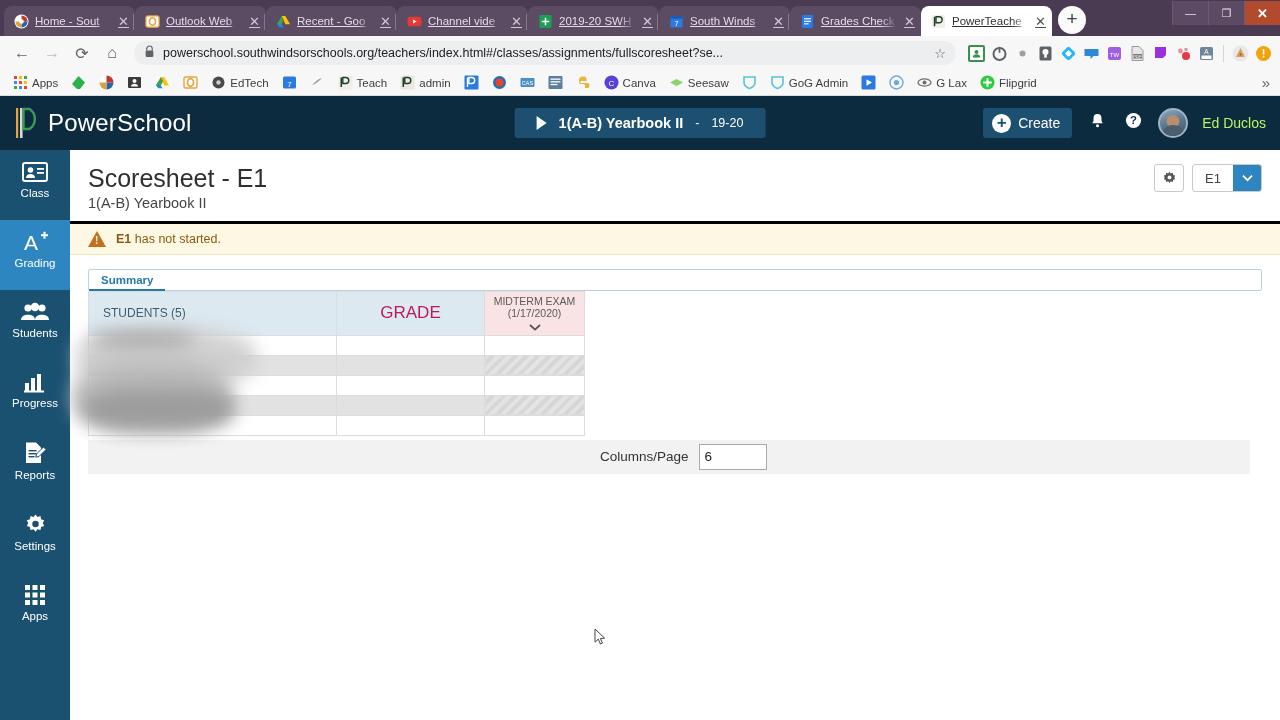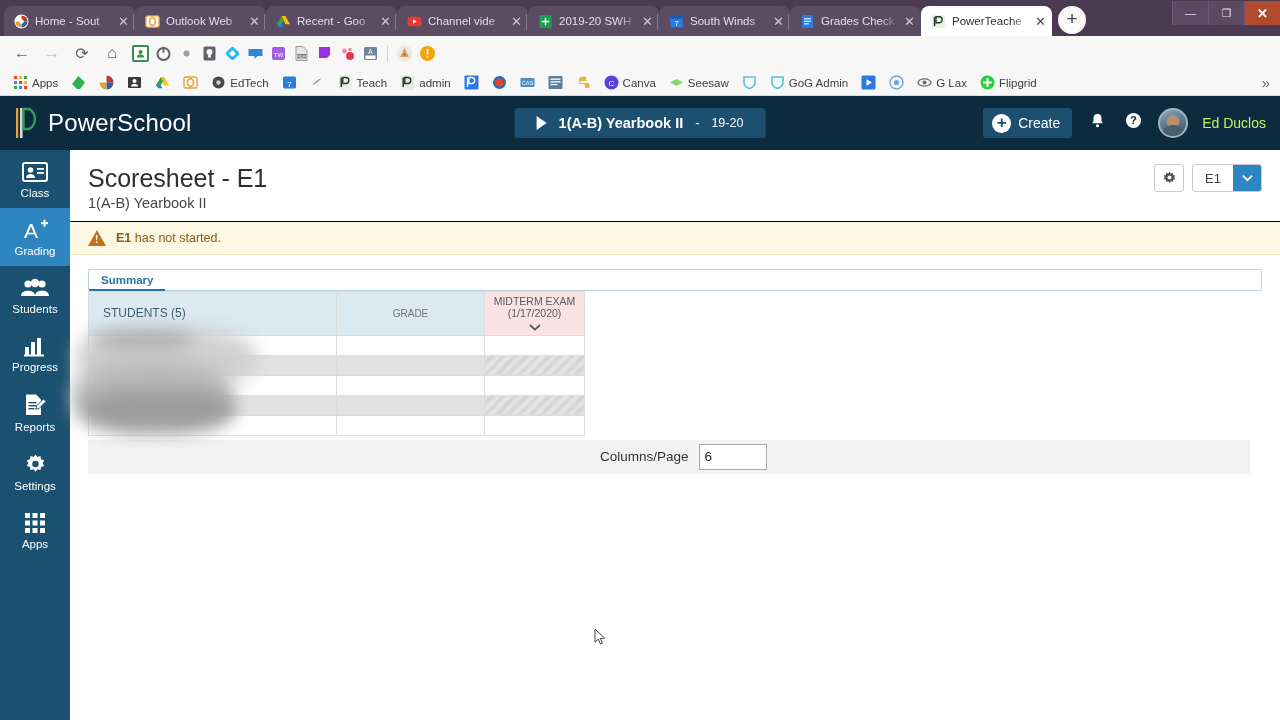--- a/index.html
+++ b/index.html
@@ -16,21 +16,21 @@
     height: 36px; background: #4b3b52;
     display: flex; align-items: flex-end; padding-left: 4px;
     position: relative;
   }
   .tab {
     height: 30px; width: 131px; flex: 0 0 131px;
     display: flex; align-items: center; gap: 6px;
     padding: 0 6px 0 10px;
     border-radius: 8px 8px 0 0;
     background: #5b4b63; color: #e4dce8;
-    font-size: 11.5px; position: relative;
+    font-size: 11.5px; position: relative; text-decoration: underline;
   }
   .tab.active { background: #ffffff; color: #303030; }
   .tab .favicon { width: 15px; height: 15px; flex: 0 0 15px; display:block; }
   .tab .tlabel {
     flex: 1 1 auto; white-space: nowrap; overflow: hidden;
     -webkit-mask-image: linear-gradient(to right, #000 78%, transparent 100%);
     mask-image: linear-gradient(to right, #000 78%, transparent 100%);
   }
   .tab .tclose { font-size: 13px; line-height: 1; opacity: .85; flex: 0 0 auto; }
   .tab-sep {
@@ -138,21 +138,21 @@
     width:13px; height:13px; border-radius:50%; background:#b98e6e;
   }
   .uname { color: #bef264; font-size: 14px; }
 
   .ps-body { display: flex; height: 666px; }
 
   .sidebar {
     width: 70px; flex: 0 0 70px; background: #1a5070;
   }
   .nav-item {
-    padding: 11px 0 9px; text-align: center; color: #fff;
+    padding: 11px 0 21px; text-align: center; color: #fff;
   }
   .nav-item.active { background: #2e86c1; }
   .nav-item .nlabel { font-size: 11.5px; display:block; margin-top: 4px; }
   .nav-item svg { display: block; margin: 0 auto; }
 
   .content { flex: 1 1 auto; position: relative; background: #fff; }
 
   .page-head {
     padding: 14px 18px 10px; display: flex; align-items: flex-start;
   }
@@ -170,21 +170,21 @@
   }
   .term-select .tval {
     padding: 0 12px; display:flex; align-items:center; font-size: 13px; color:#444;
   }
   .term-select .tarrow {
     width: 28px; background: #2e86c1; color: #fff; display:flex;
     align-items:center; justify-content:center; font-size: 11px;
   }
 
   .warnbar {
-    background: #fdf8e3; border-top: 1px solid #000000; border-bottom: 1px solid #f0e6bd;
+    background: #fdf8e3; border-top: 3px solid #000000; border-bottom: 1px solid #f0e6bd;
     height: 34px; display: flex; align-items: center; gap: 10px; padding: 0 18px;
   }
   .warn-tri { width: 0;height: 0; border-left: 9px solid transparent;
     border-right: 9px solid transparent; border-bottom: 16px solid #c1701d;
     position: relative; }
   .warn-tri::after{content:"!";position:absolute;left:-2px;top:4px;color:#fdf8e3;
     font-size:10px;font-weight:bold;}
   .warntext { font-size: 12.5px; color: #8a5a12; }
   .warntext b { color: #8a5a12; }
 
@@ -197,22 +197,22 @@
     font-size: 11.5px; font-weight: bold; color: #2878ab;
     padding: 0 12px; height: 100%; display:flex;align-items:center;
     border-bottom: 2px solid #2878ab; margin-bottom:-1px;
   }
 
   table.sheet { border-collapse: collapse; table-layout: fixed; }
   table.sheet th, table.sheet td { border: 1px solid #dcdcdc; }
   th.col-students { width: 248px; background: #dce9f1; height: 42px;
     text-align: left; padding-left: 14px; font-size: 12px; color: #3b5a6c;
     font-weight: normal; }
-  th.col-grade { width: 148px; background: #dce9f1; font-size: 10px;
-    color: #737373; font-weight: normal; }
+  th.col-grade { width: 148px; background: #dce9f1; font-size: 17px;
+    color: #be185d; font-weight: normal; }
   th.col-assign {
     width: 100px; background: #f9e3e5; border-bottom: 3px solid #e8384f;
     font-size: 10.5px; color: #5a5a5a; font-weight: normal; line-height: 1.18;
     padding: 3px 2px 1px;
   }
   th.col-assign .chev { font-size: 11px; color: #555; display:block; margin-top:1px;}
   td.c { height: 20px; }
   tr.odd td.c { background: #fff; }
   tr.even td.c { background: #e2e2e2; }
   td.c-assign {
@@ -357,20 +357,30 @@
       <div class="wc-close">✕</div>
     </div>
   </div>
 
   <div class="navbar">
     <div class="navbtn">←</div>
     <div class="navbtn dim">→</div>
     <div class="navbtn">⟳</div>
     <div class="navbtn">⌂</div>
 
+    <div class="omnibox">
+      <span>
+        <svg viewBox="0 0 12 14" width="11" height="13">
+            <path d="M3 6V4a3 3 0 0 1 6 0v2" fill="none" stroke="#5f6368" stroke-width="1.3"></path>
+            <rect x="1.8" y="6" width="8.4" height="7" rx="1.2" fill="#5f6368"></rect>
+          </svg>
+      </span>
+      <span class="urltext">powerschool.southwindsorschools.org/teachers/index.html#/classes/assignments/fullscoresheet?se...</span>
+      <span class="star">☆</span>
+    </div>
 
     <div class="ext-icons">
       <span class="xicon"><svg viewBox="0 0 17 17" width="17" height="17">
             <rect width="17" height="17" rx="2" fill="#3a8f4e"></rect>
             <rect x="2" y="2" width="13" height="13" fill="#fff"></rect>
             <circle cx="8.5" cy="7" r="2" fill="#3a8f4e"></circle>
             <path d="M4.8 12.5c0-2 1.6-3.2 3.7-3.2s3.7 1.2 3.7 3.2z" fill="#3a8f4e"></path>
           </svg></span>
       <span class="xicon"><svg viewBox="0 0 17 17" width="17" height="17">
             <circle cx="8.5" cy="9" r="6" fill="none" stroke="#5f6368" stroke-width="2"></circle>

